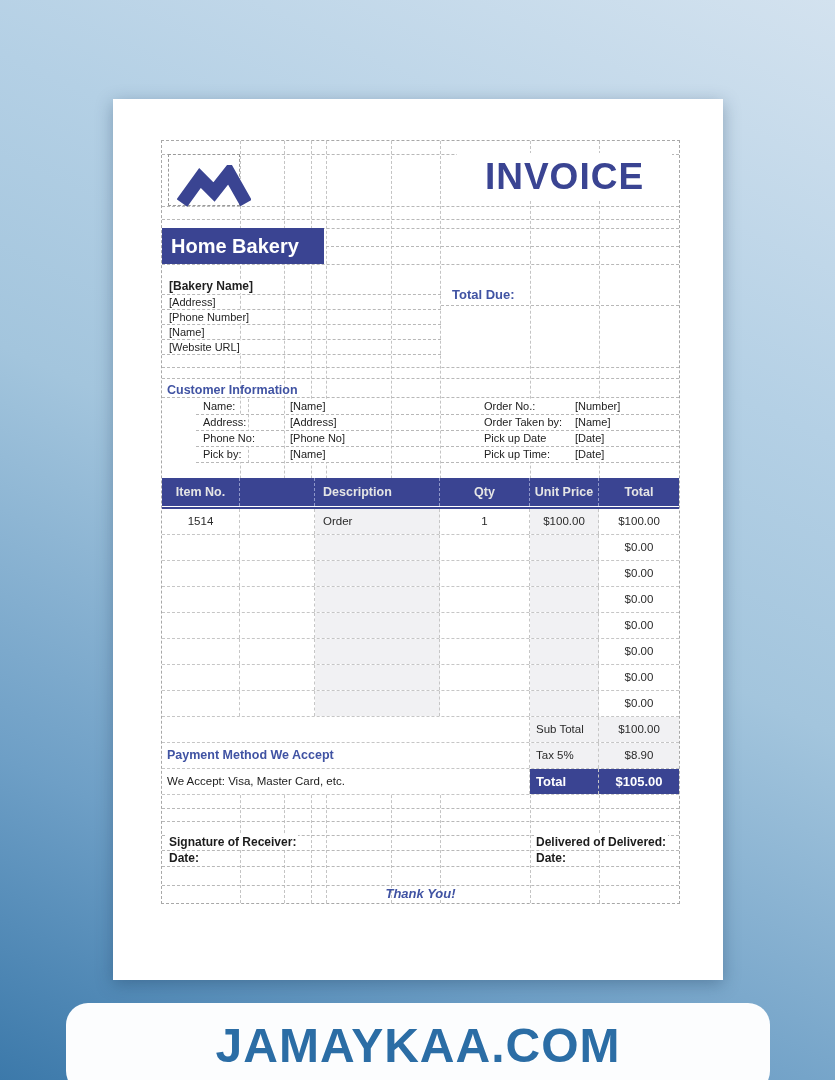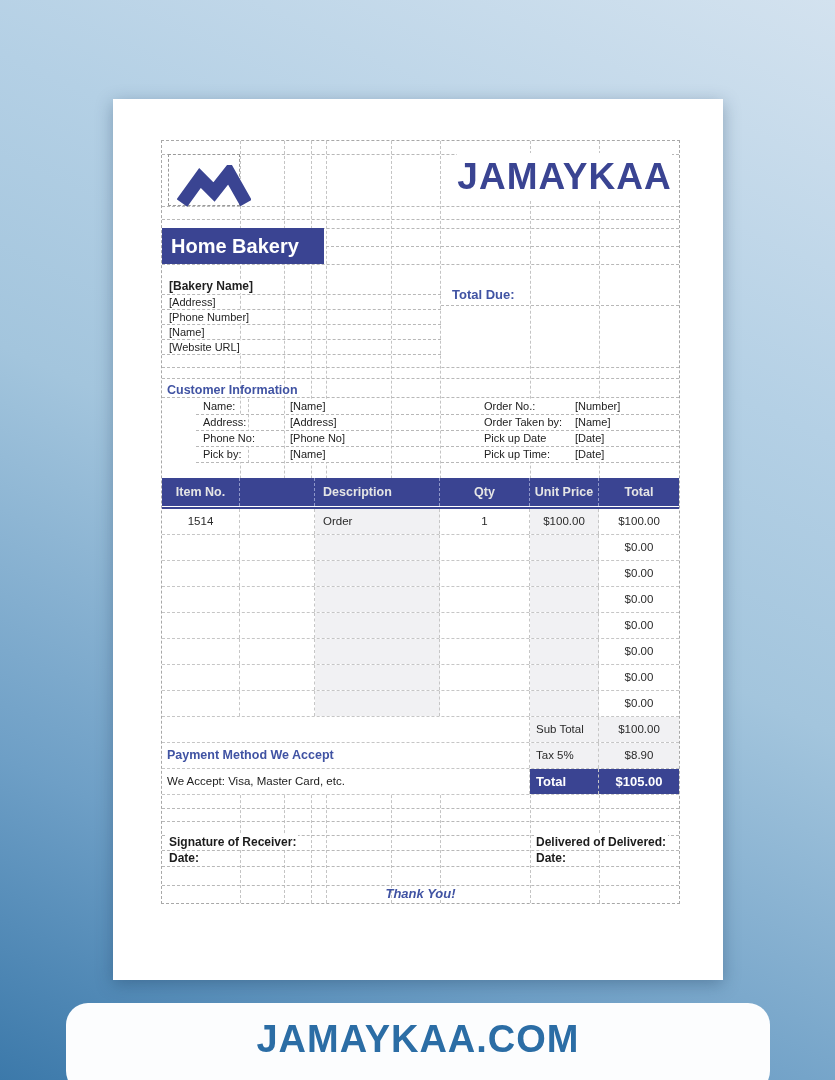--- a/index.html
+++ b/index.html
@@ -87,21 +87,21 @@
     color:#1c1c1c; line-height:15px; }
   .sigrow span { position:absolute; background:#fff; padding:0 2px; white-space:nowrap; }
   .sg-l { left:5px; } .sg-r { left:372px; }
 
   .thanks { position:absolute; left:0; top:744px; width:517px; text-align:center;
     font-size:13px; font-style:italic; font-weight:bold; color:#4053a3;
     line-height:17px; z-index:1; }
 
   .footer-card { position:absolute; left:66px; top:1003px; width:704px; height:90px;
     background:#fcfdfe; border-radius:22px; z-index:5; text-align:center; }
-  .footer-text { display:inline-block; margin-top:15px; font-size:38px; font-weight:bold;
+  .footer-text { display:inline-block; margin-top:15px; font-size:48px; font-weight:bold;
     color:#2b6da5; letter-spacing:1px; }
 </style>
 </head>
 <body>
 
 <div class="page">
   <div class="grid">
 
     <div class="vline" style="left:78px"></div>
     <div class="vline" style="left:122px"></div>
@@ -125,21 +125,21 @@
     <div class="hline" style="top:694px"></div>
     <div class="hline" style="top:744px"></div>
 
     <div class="logo-box"></div>
     <div class="logo-glyph">
       <svg width="74" height="42" viewBox="0 0 74 42">
         <polyline points="5,38 23,13 37,27 52,8 69,38" fill="none" stroke="#3a4492" stroke-width="13" stroke-linejoin="miter"></polyline>
       </svg>
     </div>
 
-    <div class="invoice-title">JAMAYKAA</div>
+    <div class="invoice-title">INVOICE</div>
 
     <div class="banner">Home Bakery</div>
 
     <div class="seller">
       <div class="r first"><span>[Bakery Name]</span></div>
       <div class="r"><span>[Address]</span></div>
       <div class="r"><span>[Phone Number]</span></div>
       <div class="r"><span>[Name]</span></div>
       <div class="r"><span>[Website URL]</span></div>
     </div>

